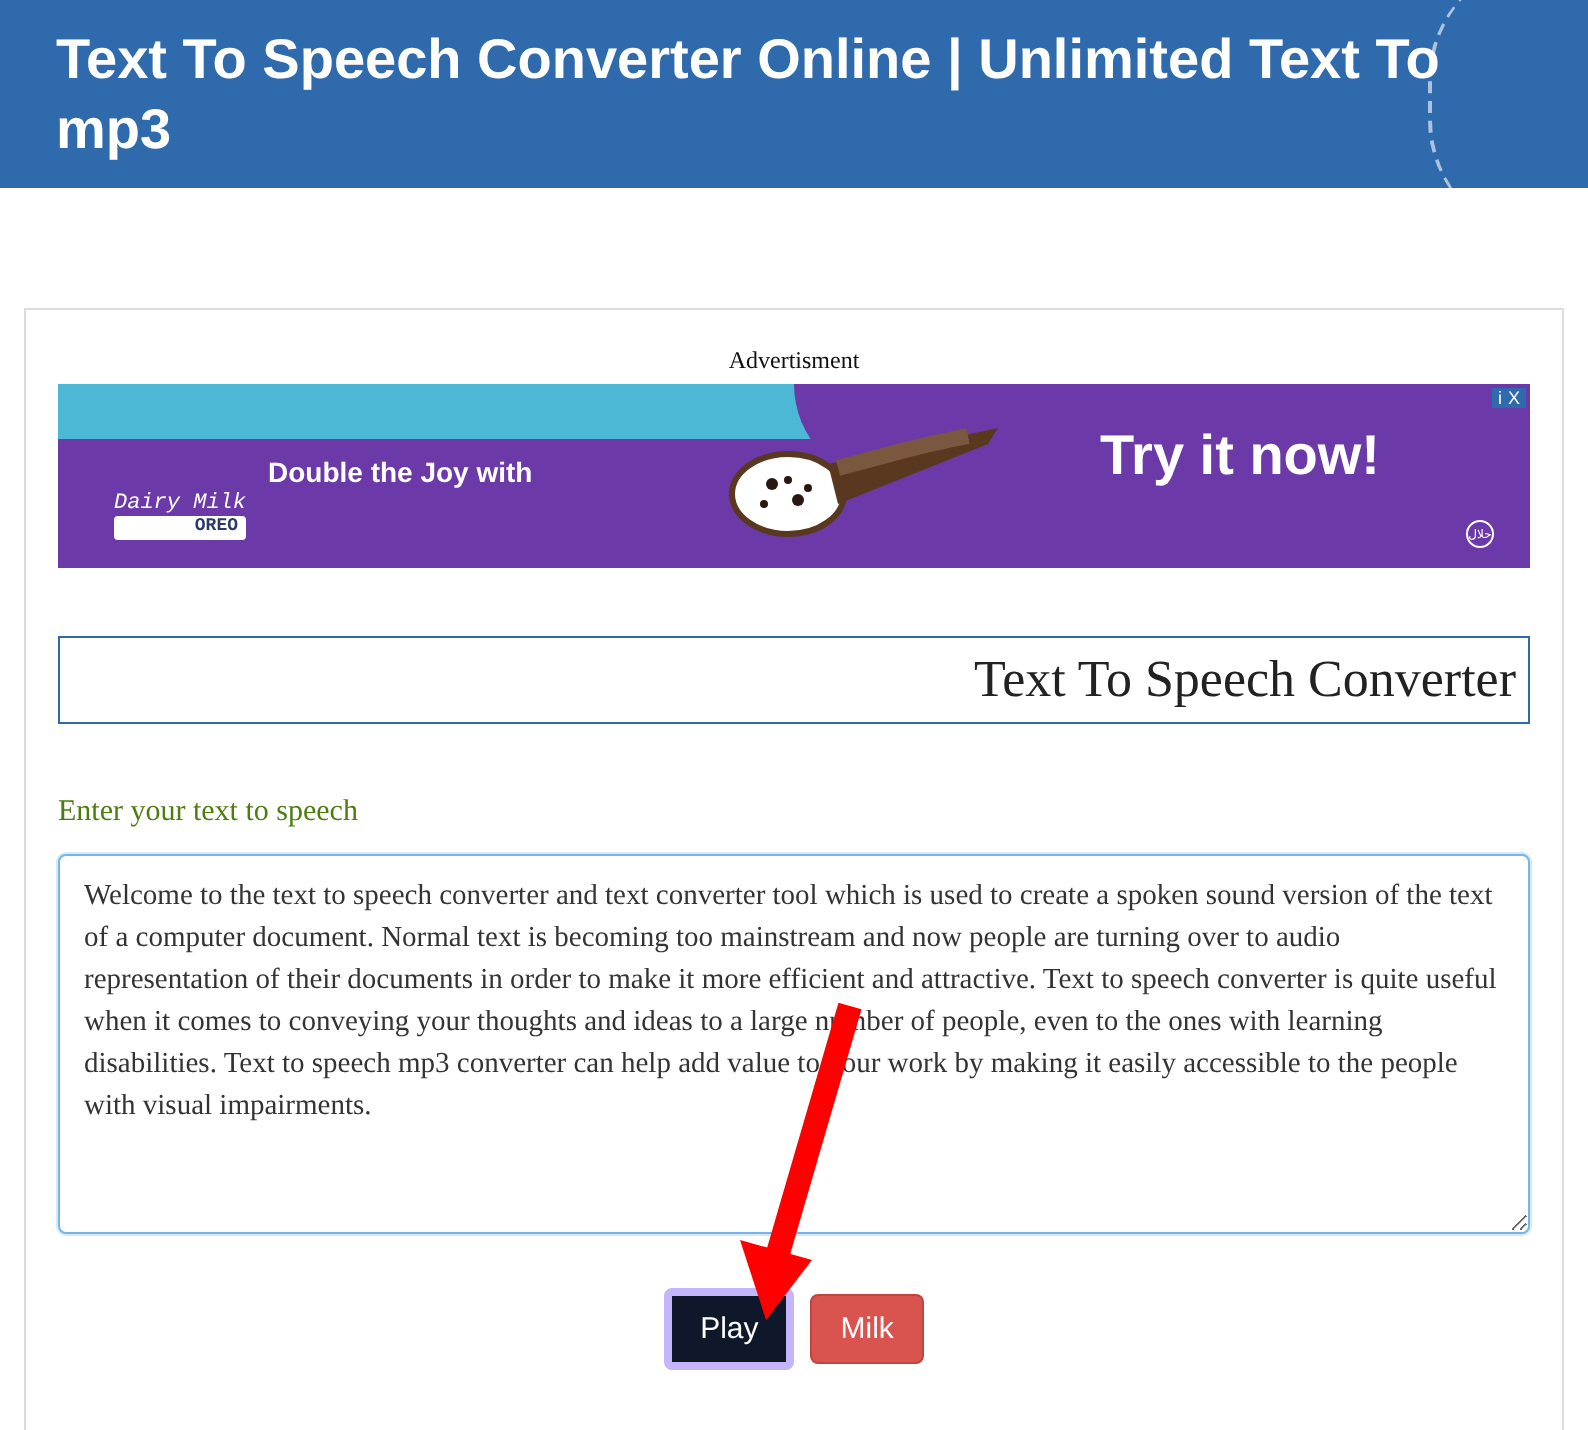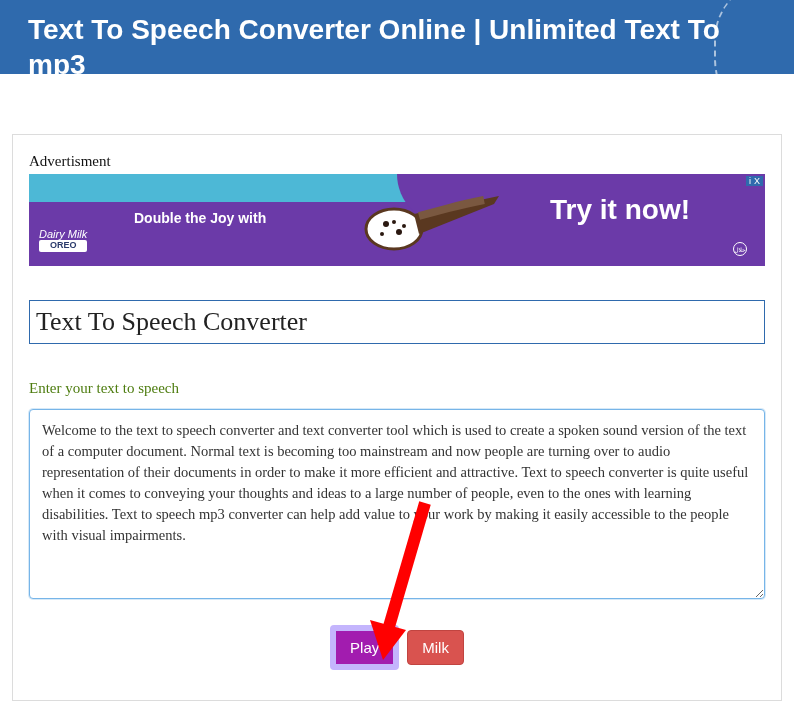--- a/index.html
+++ b/index.html
@@ -7,21 +7,21 @@
       padding: 0;
       box-sizing: border-box;
     }
     body {
       font-family: Georgia, 'Times New Roman', serif;
       background: #fff;
       width: 794px;
     }
     .header {
       background: #2f6aad;
-      height: 74px;
+      height: 94px;
       padding: 12px 28px;
       position: relative;
       overflow: hidden;
     }
     .header-curve {
       position: absolute;
       right: -40px;
       top: -20px;
       width: 120px;
       height: 140px;
@@ -35,22 +35,22 @@
       font-weight: bold;
       font-family: Arial, sans-serif;
       line-height: 1.25;
     }
     .main-container {
       margin: 60px 12px 0 12px;
       border: 1px solid #dcdcdc;
       padding: 18px 16px 30px 16px;
     }
     .ad-label {
-      text-align: left;
-      font-size: 15px;
+      text-align: center;
+      font-size: 12px;
       color: #111;
       margin-bottom: 4px;
     }
     .ad-banner {
       height: 92px;
       background: linear-gradient(to bottom, #4db8d6 0%, #4db8d6 30%, #6b3aa8 30%, #6b3aa8 100%);
       position: relative;
       overflow: hidden;
       margin-bottom: 34px;
     }
@@ -58,39 +58,40 @@
       position: absolute;
       top: 0;
       right: 0;
       width: 50%;
       height: 50px;
       background: #6b3aa8;
       border-radius: 0 0 0 100px;
     }
     .ad-logo {
       position: absolute;
-      left: 10px;
+      left: 28px;
       bottom: 14px;
       color: #fff;
       font-size: 10px;
-      font-family: Liberation Sans, sans-serif;
+      font-family: Liberation Mono, monospace;
       text-align: center;
       line-height: 1.1;
     }
     .ad-logo-top {
       font-style: italic;
       font-size: 11px;
     }
     .ad-logo-bottom {
       background: #fff;
       color: #2a3a6b;
       padding: 1px 4px;
       font-weight: bold;
       font-size: 9px;
       border-radius: 2px;
+      text-align: right;
     }
     .ad-text-left {
       position: absolute;
       left: 105px;
       top: 36px;
       color: #fff;
       font-family: Arial, sans-serif;
       font-size: 14px;
       font-weight: bold;
     }
@@ -129,21 +130,21 @@
       border: 1px solid #fff;
       border-radius: 50%;
       color: #fff;
       font-size: 6px;
       text-align: center;
       line-height: 14px;
     }
     .tool-title-box {
       border: 1px solid #2f6aad;
       padding: 6px;
-      text-align: left;
+      text-align: right;
       margin-bottom: 36px;
     }
     .tool-title {
       font-size: 26px;
       color: #222;
     }
     .input-label {
       font-size: 15px;
       color: #4d7c0f;
       margin-bottom: 12px;
@@ -171,22 +172,22 @@
       font-family: Arial, sans-serif;
       font-size: 15px;
       color: #fff;
       padding: 8px 14px;
       border: none;
       border-radius: 4px;
       cursor: pointer;
       margin: 0 2px;
     }
     .btn-play {
-      background: #a21caf;
-      border: 6px solid #c4b5fd;
+      background: #0f172a;
+      border: 4px solid #c4b5fd;
     }
     .btn-stop {
       background: #d9534f;
       border: 1px solid #c14440;
     }
     .annotation-arrow {
       position: absolute;
       left: 370px;
       top: 495px;
       pointer-events: none;

